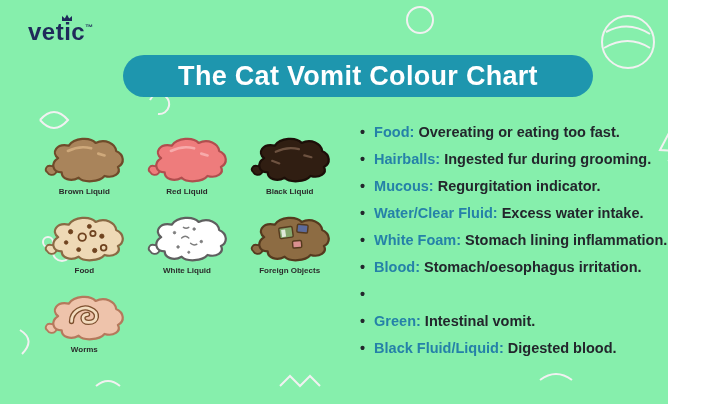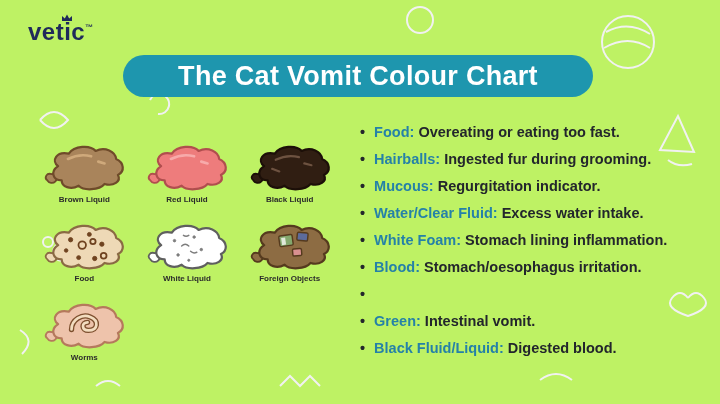--- a/index.html
+++ b/index.html
@@ -1,28 +1,28 @@
 <!DOCTYPE html>
 <html><head>
 <meta charset="utf-8">
 <style>
   html,body{margin:0;padding:0;}
-  .canvas{position:relative;width:720px;height:404px;background:#bef264;overflow:hidden;
+  .canvas{position:relative;width:668px;height:404px;background:#86efac;overflow:hidden;
           font-family:"Liberation Sans",sans-serif;}
   .doodles{position:absolute;inset:0;pointer-events:none;}
   
   .logo{position:absolute;left:28px;top:20px;font-size:24px;font-weight:bold;letter-spacing:.5px;line-height:1;}
   .logo .crown{position:absolute;left:33px;top:-6px;}
   .logo-tm{font-size:8px;vertical-align:10px;font-weight:bold;}
   
   .banner{position:absolute;left:123px;top:55px;width:470px;height:42px;border-radius:22px;
           display:flex;align-items:center;justify-content:center;
           font-size:27px;font-weight:bold;letter-spacing:.3px;}
   
-  .grid{position:absolute;left:34px;top:142px;width:306px;display:grid;
+  .grid{position:absolute;left:34px;top:134px;width:306px;display:grid;
         grid-template-columns:repeat(3,1fr);row-gap:17px;column-gap:2px;}
   .cell{margin:0;display:flex;flex-direction:column;align-items:center;}
   .blob{width:94px;height:50px;display:block;}
   .cell-label{font-size:8px;font-weight:bold;margin-top:3px;white-space:nowrap;}
   
   .list{position:absolute;left:360px;top:123px;width:352px;}
   .list-item{display:flex;align-items:flex-start;font-size:14.5px;line-height:18px;margin-bottom:9px;}
   .bullet-dot{font-weight:bold;margin-right:9px;flex:0 0 auto;}
   .term{font-weight:bold;}
   .desc{font-weight:600;}

